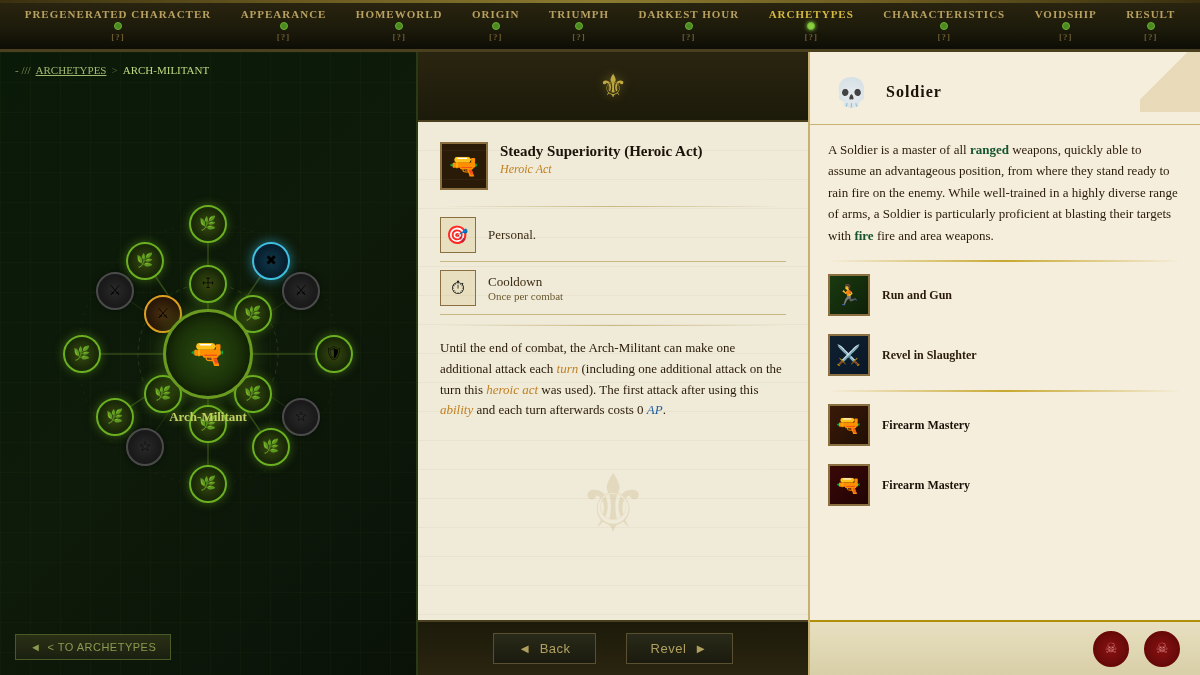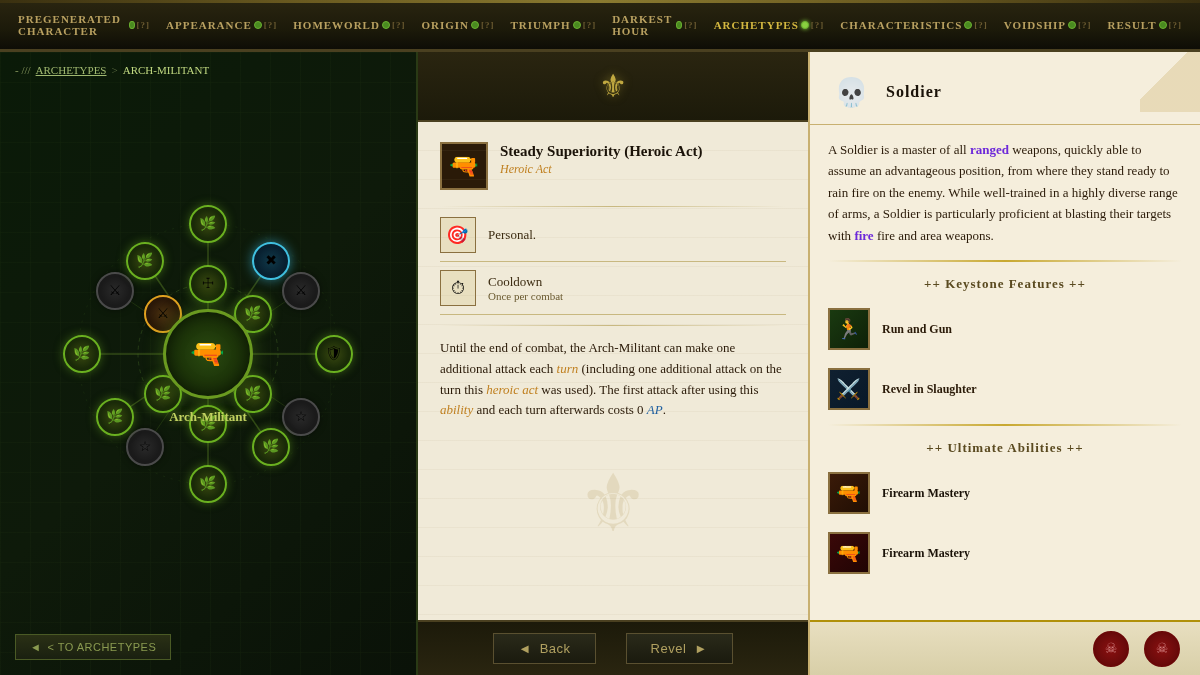--- a/index.html
+++ b/index.html
@@ -32,20 +32,21 @@
     }
 
     .nav-item {
       color: #b8a060;
       font-size: 11px;
       font-weight: bold;
       letter-spacing: 1px;
       text-transform: uppercase;
       cursor: pointer;
       display: flex;
+      flex-direction: column;
       align-items: center;
       gap: 2px;
       padding: 4px 8px;
       position: relative;
     }
     .nav-item.active {
       color: #d4b840;
     }
     .nav-item .nav-dot {
       width: 8px;
@@ -395,21 +396,21 @@
       padding: 14px 18px;
       overflow-y: auto;
     }
 
     .description-text {
       color: #2a1a08;
       font-size: 13px;
       line-height: 1.65;
       margin-bottom: 14px;
     }
-    .description-text .t-orange { color: #6d28d9; font-weight: bold; }
+    .description-text .t-orange { color: #14532d; font-weight: bold; }
     .description-text .t-gold { color: #b06010; font-style: italic; }
 
     .section-divider {
       text-align: center;
       color: #5a4a20;
       font-size: 13px;
       font-weight: bold;
       margin: 14px 0 12px;
       letter-spacing: 1px;
     }
@@ -687,35 +688,33 @@
     </div>
 
     <div id="right-panel-body">
       <p class="description-text">
         A Soldier is a master of all <span class="t-orange">ranged</span> weapons, quickly able to assume an advantageous position, from where they stand ready to rain fire on the enemy. While well-trained in a highly diverse range of arms, a Soldier is particularly proficient at blasting their targets with <span class="t-orange">fire</span> fire and area weapons.
       </p>
 
 
       <div class="gold-line"></div>
 
-      <div class="section-divider">++ Keystone Features ++</div>
 
       <div class="feature-item">
         <div class="feature-icon" style="background: linear-gradient(135deg, #1a3a10, #0e2008);">🏃</div>
         <span class="feature-name">Run and Gun</span>
       </div>
 
       <div class="feature-item">
         <div class="feature-icon" style="background: linear-gradient(135deg, #102030, #081828);">⚔️</div>
         <span class="feature-name">Revel in Slaughter</span>
       </div>
 
       <div class="gold-line"></div>
 
-      <div class="section-divider">++ Ultimate Abilities ++</div>
 
       <div class="feature-item">
         <div class="feature-icon" style="background: linear-gradient(135deg, #3a1a08, #200e04);">🔫</div>
         <span class="feature-name ultimate">Firearm Mastery</span>
       </div>
 
       <div class="feature-item">
         <div class="feature-icon" style="background: linear-gradient(135deg, #3a0808, #200404);">🔫</div>
         <span class="feature-name ultimate">Firearm Mastery</span>
       </div>

